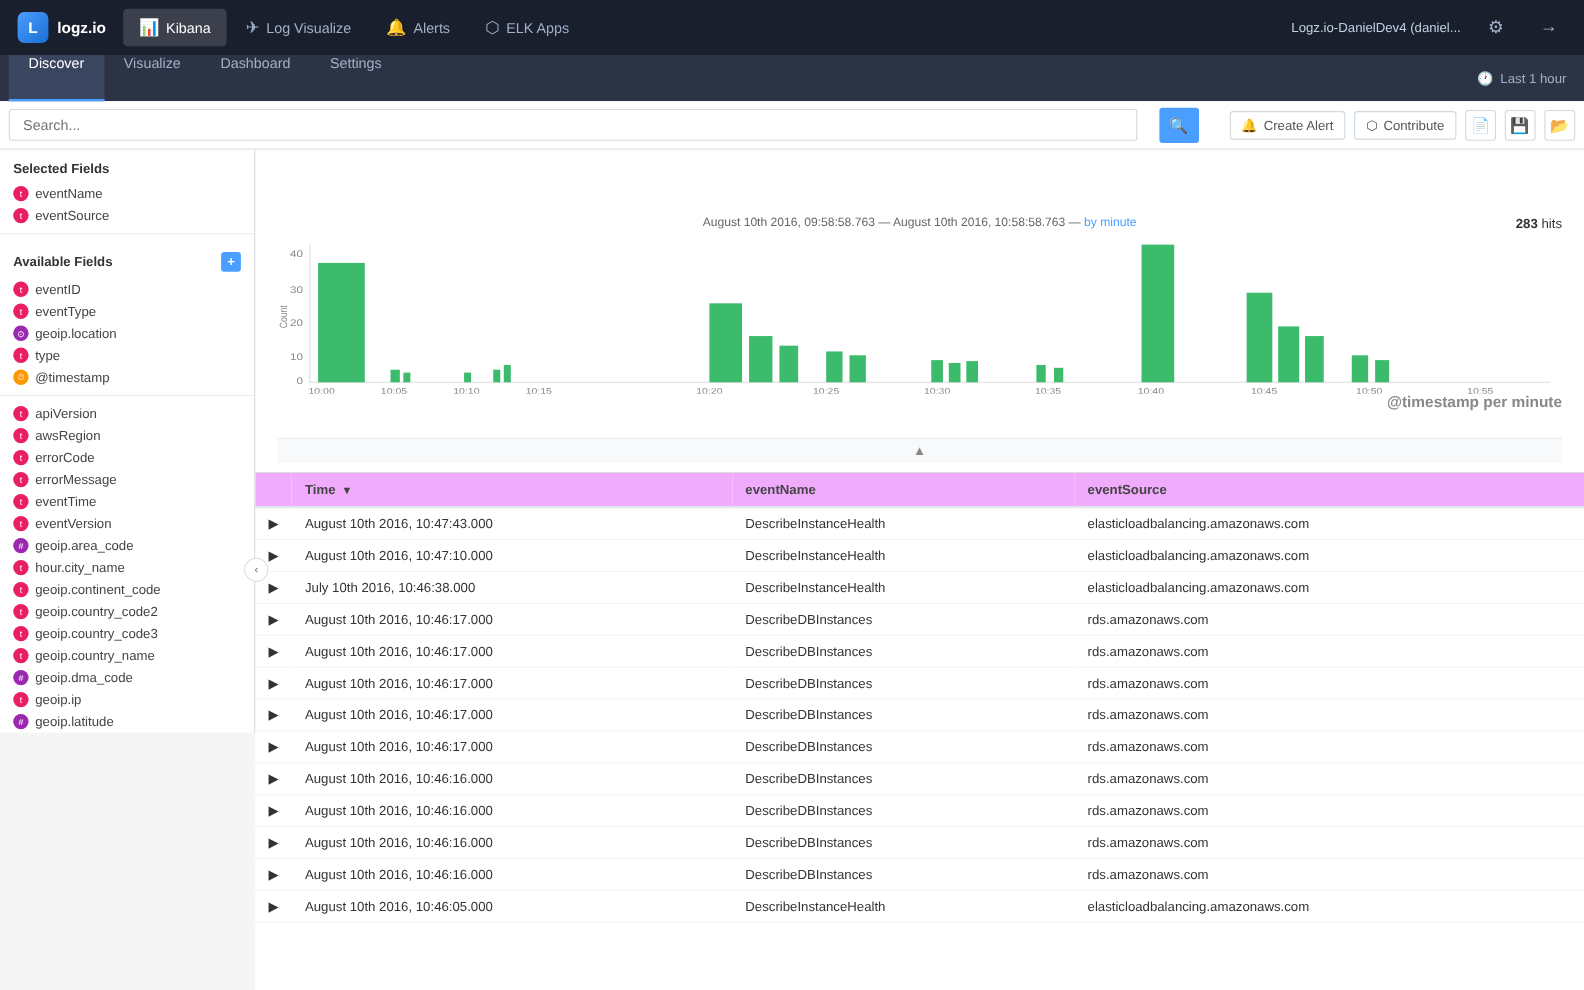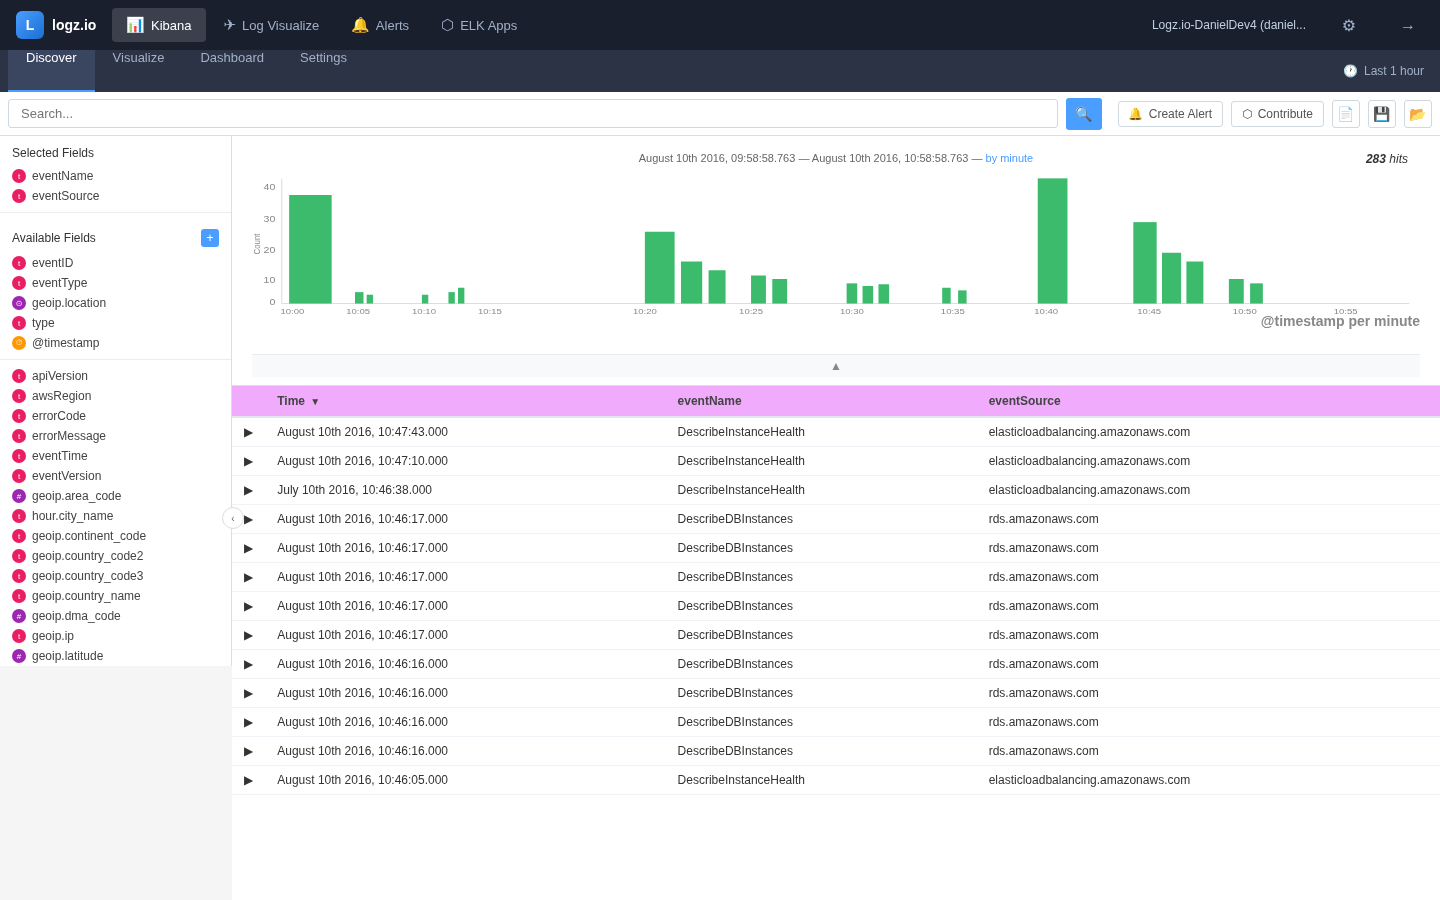--- a/index.html
+++ b/index.html
@@ -45,21 +45,21 @@
       cursor: pointer;
       font-size: 13px;
       transition: background 0.15s;
     }
     .nav-item.active { background: rgba(255,255,255,0.15); color: white; }
     .nav-icon { font-size: 15px; }
     .nav-spacer { flex: 1; }
     .user-area {
       display: flex;
       align-items: center;
-      gap: 27px;
+      gap: 16px;
       color: #a0b0c8;
       font-size: 12px;
       justify-content: center;
     }
     .user-name { color: #c0d0e0; }
     .icon-btn {
       width: 32px;
       height: 32px;
       display: flex;
       align-items: center;
@@ -98,21 +98,21 @@
     }
 
     
     .search-bar {
       background: white;
       height: 44px;
       display: flex;
       align-items: center;
       padding: 0 8px;
       border-bottom: 1px solid #ddd;
-      gap: 8px;
+      gap: 20px;
     }
     .search-input {
       flex: 1;
       border: 1px solid #d0d8e0;
       border-radius: 3px;
       padding: 6px 12px;
       font-size: 13px;
       color: #666;
       outline: none;
     }
@@ -170,21 +170,21 @@
     
     .sidebar {
       width: 232px;
       background: white;
       border-right: 1px solid #ddd;
       overflow-y: auto;
       flex-shrink: 0;
     }
     .sidebar-section-title {
       font-size: 12px;
-      font-weight: 400;
+      font-weight: 700;
       color: #333;
       padding: 10px 12px 6px;
       display: flex;
       align-items: center;
       justify-content: space-between;
     }
     .sidebar-field {
       display: flex;
       align-items: center;
       gap: 6px;
@@ -500,26 +500,26 @@
         <div class="field-icon number">#</div>
         <span>geoip.latitude</span>
       </div>
     </div>
     <div class="collapse-arrow">‹</div>
   </div>
 
   <div class="content-area">
 
     <div class="chart-section">
-      <div style="position:relative;">
+      <div style="position:relative;margin-top:44px;">
         <div class="chart-title">
           <span>August 10th 2016, 09:58:58.763 — August 10th 2016, 10:58:58.763 — </span>
           <a href="#">by minute</a>
         </div>
-        <div style="position:absolute;top:0;right:12px;font-size:12px;color:#333;font-style:italic;">
+        <div style="position:absolute;top:0;right:0;font-size:12px;color:#333;">
           <strong>283</strong> <span>hits</span>
         </div>
       </div>
       <div class="chart-container">
         <svg viewBox="0 0 1100 160" preserveAspectRatio="none" width="100%" height="140">
 
           <text x="22" y="18" font-size="10" fill="#888" text-anchor="end">40</text>
           <text x="22" y="55" font-size="10" fill="#888" text-anchor="end">30</text>
           <text x="22" y="90" font-size="10" fill="#888" text-anchor="end">20</text>
           <text x="22" y="125" font-size="10" fill="#888" text-anchor="end">10</text>

